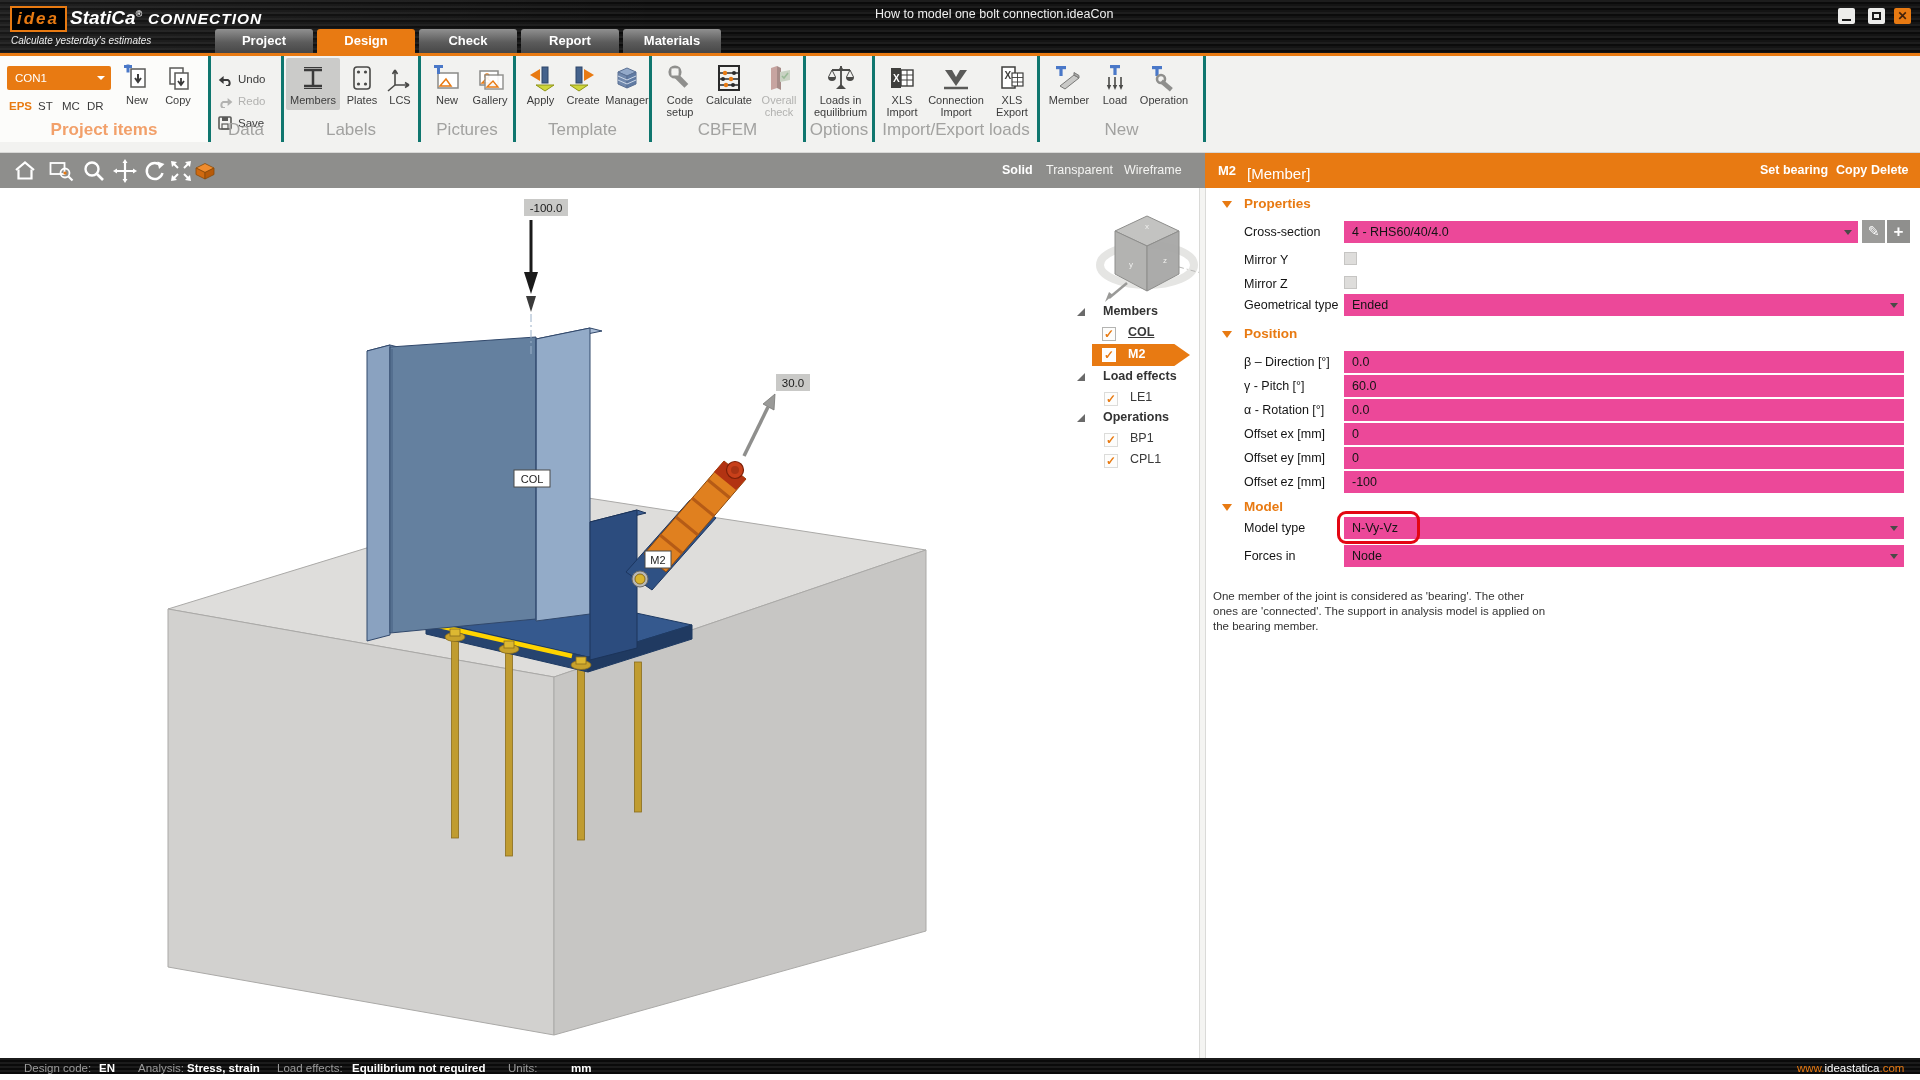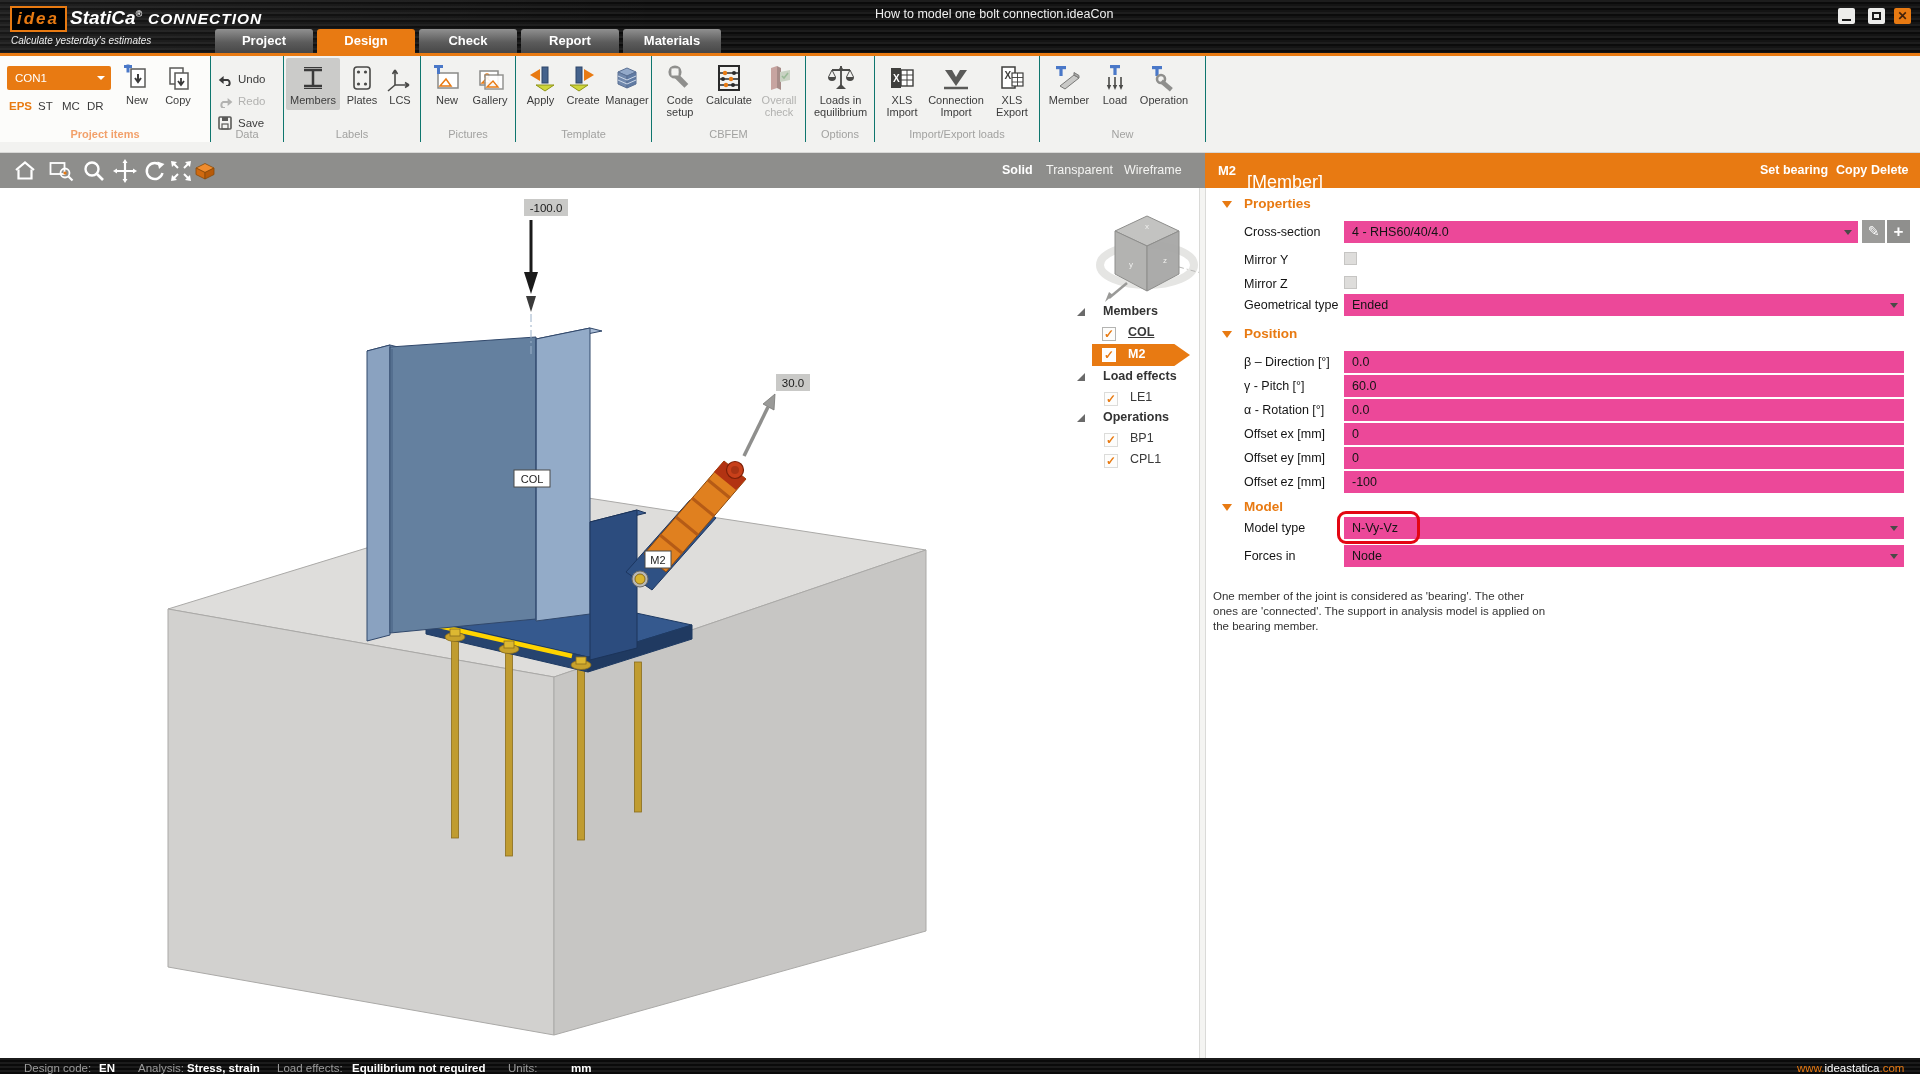--- a/index.html
+++ b/index.html
@@ -23,22 +23,22 @@
 
   
   .tab{position:absolute;top:29px;height:24px;width:98px;color:#fff;font-weight:bold;font-size:13px;
     text-align:center;line-height:24px;border-radius:3px 3px 0 0;
     background:linear-gradient(#909090,#5c5c5c 55%,#474747)}
   .tab.active{background:#e87a12}
   .orangeline{position:absolute;left:0;top:53px;width:1920px;height:3px;background:#e87a12}
 
   
   .ribbon{position:absolute;left:0;top:56px;width:1920px;height:97px;background:#f2f2f0;border-bottom:1px solid #d8d8d6}
-  .rgroup{position:absolute;top:0;height:86px;border-right:1px solid #0f766e}
-  .glabel{position:absolute;bottom:2px;left:0;right:0;text-align:center;font-size:11px;color:#a2a2a0;white-space:nowrap}
+  .rgroup{position:absolute;top:0;height:86px;border-right:3px solid #0f766e}
+  .glabel{position:absolute;bottom:2px;left:0;right:0;text-align:center;font-size:17px;color:#a2a2a0;white-space:nowrap}
   .glabel.orange{color:#f2a06a;font-weight:bold}
   .rbig{position:absolute;text-align:center;font-size:11px;color:#3c3c3c;line-height:12px}
   .rbig .ric{height:32px;display:flex;align-items:center;justify-content:center}
   .rbig.pressed{background:#cbcbc9;border-radius:2px;padding-bottom:4px}
   .rbig.disabled{color:#b2b2b0}
   .smallbtn{position:absolute;left:7px;display:flex;align-items:center;gap:5px;font-size:11.5px;color:#3c3c3c;height:18px;white-space:nowrap}
   .smallbtn.disabled{color:#b2b2b0}
   .conselect{position:absolute;left:7px;top:10px;width:104px;height:24px;background:#e87a12;border-radius:2px;
     color:#fff;font-size:11.5px;line-height:24px;padding-left:8px}
   .caret{position:absolute;right:6px;top:10px;width:0;height:0;border-left:4px solid transparent;border-right:4px solid transparent;border-top:4px solid #fff}
@@ -46,21 +46,21 @@
 
   
   .vbar{position:absolute;left:0;top:153px;width:1205px;height:35px;background:#8e8e8c}
   .vico{position:absolute;top:6px;width:24px;height:24px}
   .vmode{position:absolute;top:0;height:35px;line-height:35px;color:#f4f4f2;font-size:12.5px}
   .vmode.on{font-weight:bold;color:#fff}
 
   
   .phead{position:absolute;left:1205px;top:153px;width:715px;height:35px;background:#e87a12;color:#fff}
   .phead .pid{position:absolute;left:13px;top:0;line-height:35px;font-weight:bold;font-size:13px}
-  .phead .pkind{position:absolute;left:42px;top:12px;line-height:35px;font-size:18px}
+  .phead .pkind{position:absolute;left:42px;top:3px;line-height:35px;font-size:15px}
   .phead .hbtn{position:absolute;top:0;line-height:35px;font-weight:bold;font-size:12.5px}
   .ptri{position:absolute;width:0;height:0;border-left:5px solid transparent;border-right:5px solid transparent;border-top:7px solid #e87a12}
   .psec{position:absolute;font-size:13.5px;font-weight:bold;color:#e87a12}
   .plab{position:absolute;font-size:12.5px;color:#141414;line-height:22px;white-space:nowrap}
   .pfield{position:absolute;background:#ec4899;height:22px;line-height:22px;font-size:12.5px;color:#141414;padding-left:8px;white-space:nowrap}
   .pfield .dd{position:absolute;right:6px;top:9px;width:0;height:0;border-left:4px solid transparent;border-right:4px solid transparent;border-top:5px solid #4a4a48}
   .pcheck{position:absolute;width:13px;height:13px;background:#dedddb;border:1px solid #c6c5c3}
   .sqbtn{position:absolute;width:23px;height:23px;color:#fff;text-align:center;line-height:23px;font-size:14px}
   .redbox{position:absolute;border:3px solid #e30613;border-radius:9px}
   .pnote{position:absolute;font-size:11.5px;color:#333;white-space:nowrap}

